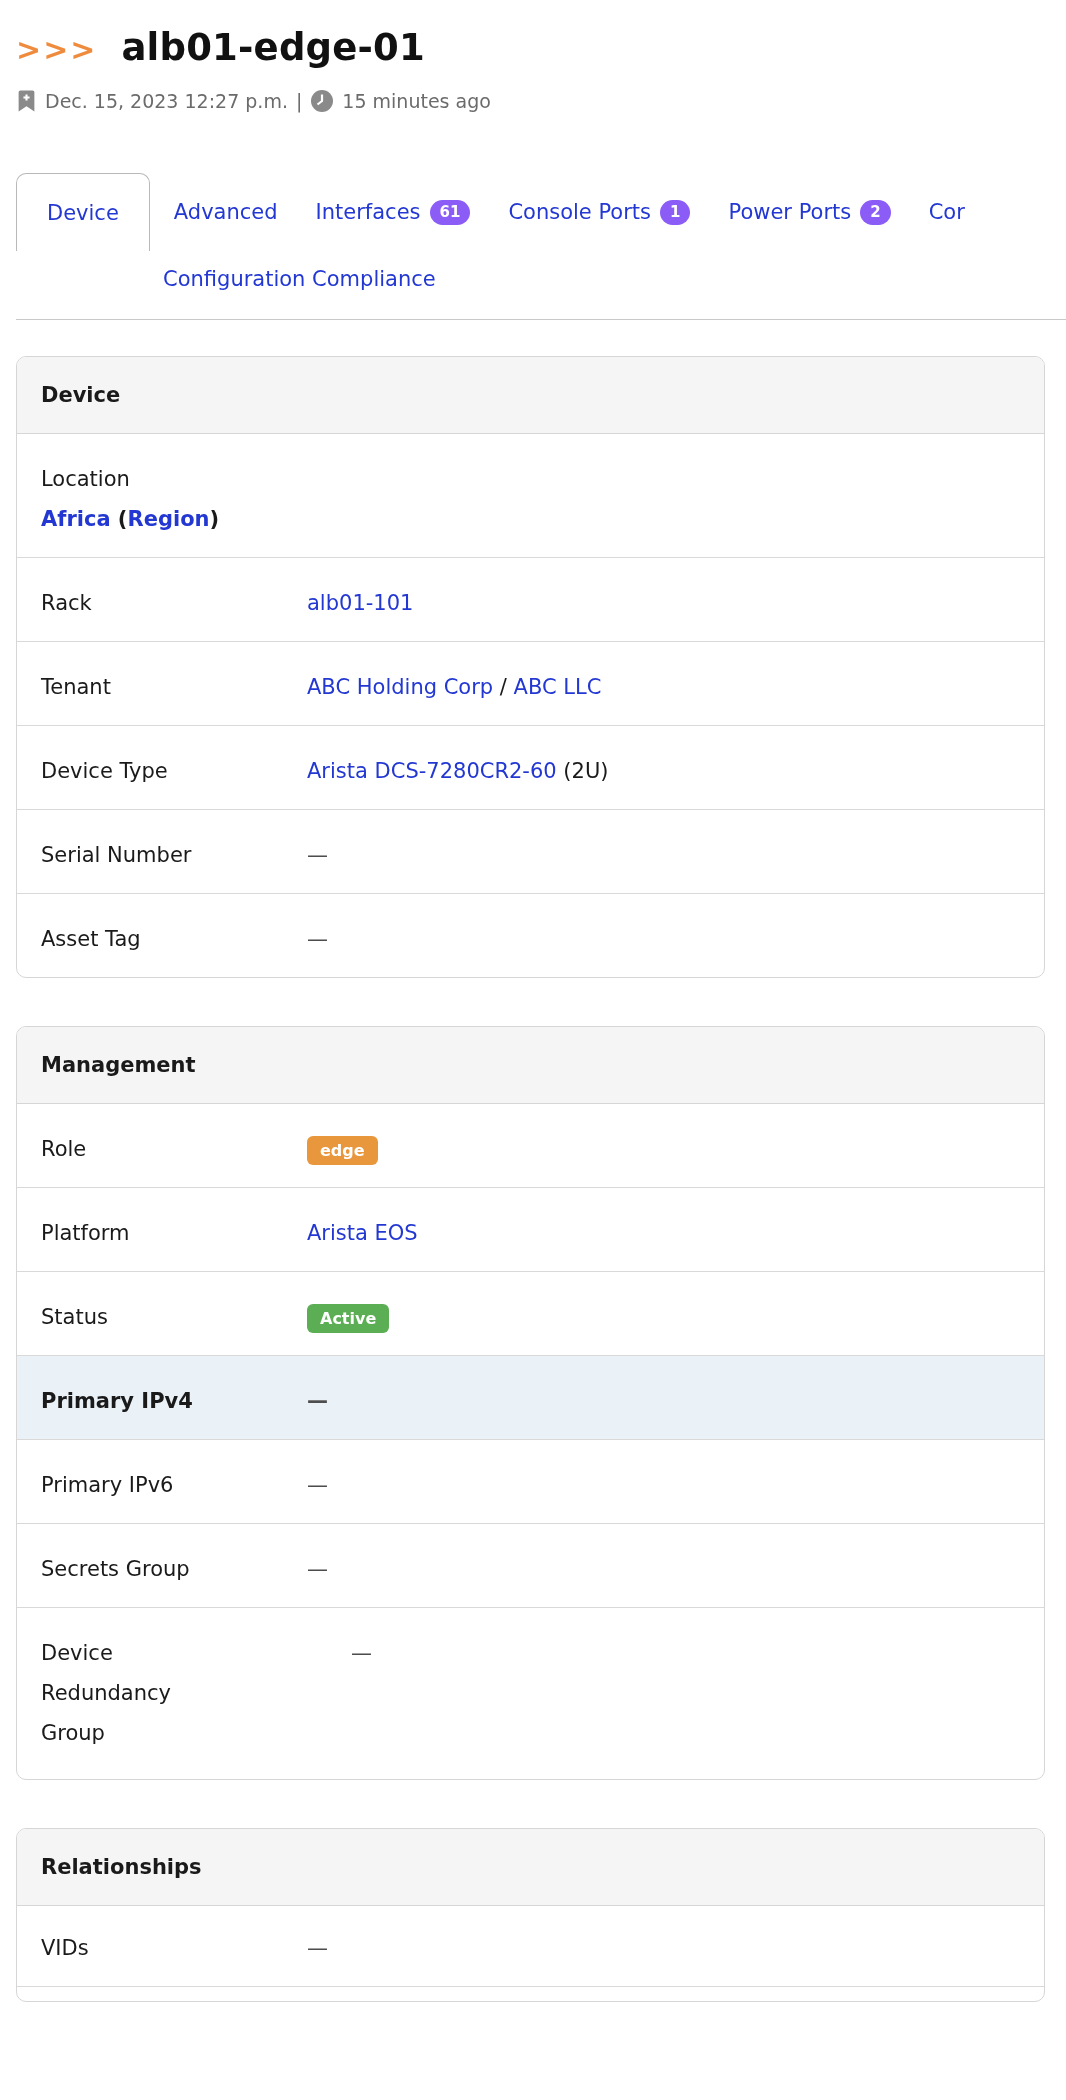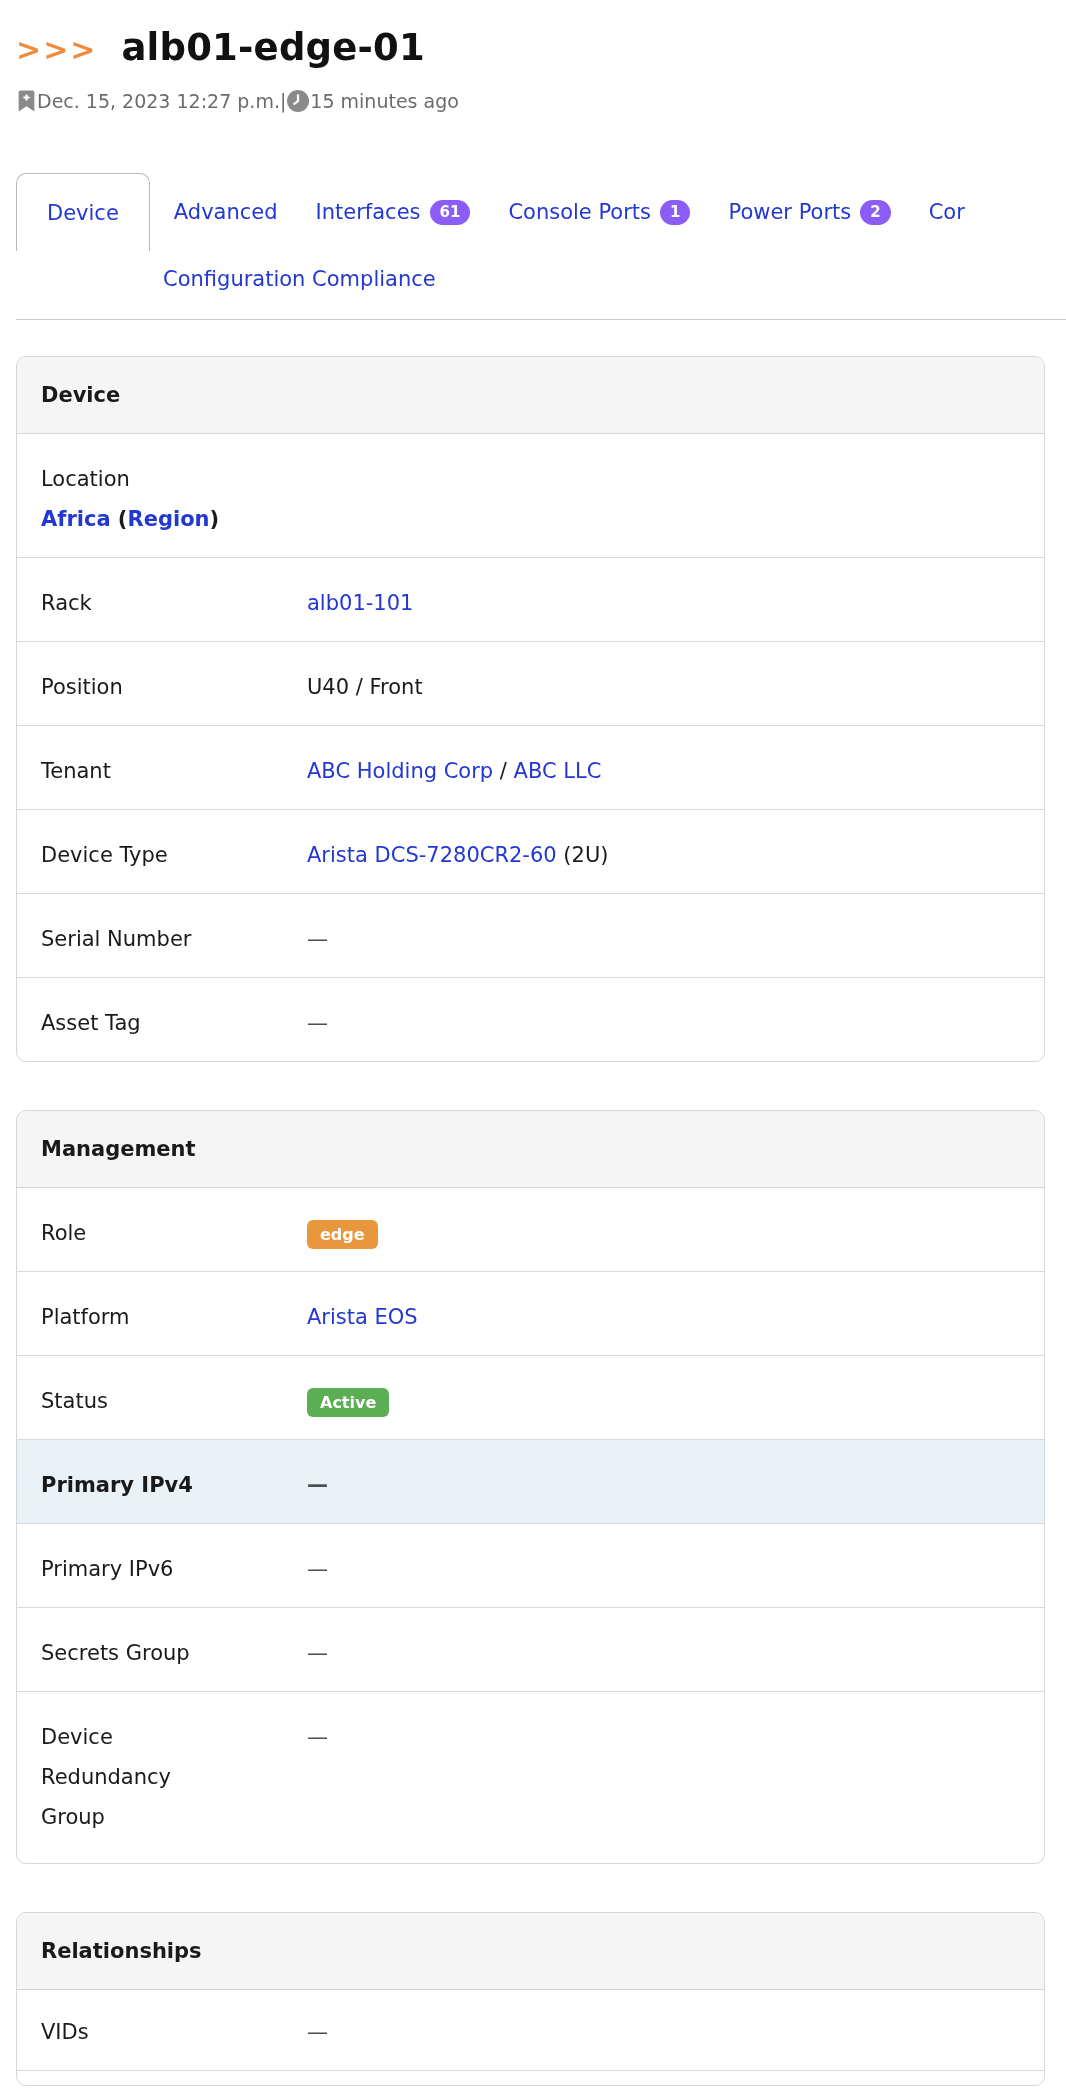--- a/index.html
+++ b/index.html
@@ -5,21 +5,21 @@
   html,body{margin:0;padding:0;background:#fff;}
   body{
     width:1066px;height:2100px;overflow:hidden;
     font-family:"DejaVu Sans","Liberation Sans",sans-serif;
     color:#1a1a1a;
   }
   
   .hdr{margin:26px 0 0 16px;display:flex;align-items:baseline;}
   .logo{color:#ef8b3d;font-weight:700;font-size:30px;letter-spacing:2px;margin-right:24px;}
   .title{font-size:37px;font-weight:700;color:#111;margin:0;letter-spacing:.2px;text-align:right;}
-  .meta{margin:20px 0 8px 16px;display:flex;align-items:center;color:#6b6b6b;font-size:19px;}
+  .meta{margin:20px 0 8px 16px;display:flex;align-items:center;gap:8px;color:#6b6b6b;font-size:19px;}
   .meta svg{display:block;}
   
   .tabs{margin:60px 0 0 16px;overflow:hidden;white-space:nowrap;}
   .tabrow1{display:flex;align-items:center;height:78px;}
   .tab{color:#2338d2;font-size:21px;text-decoration:none;margin-right:38px;display:inline-flex;align-items:center;cursor:pointer;}
   .tab.active{
     border:1px solid #b9b9b9;border-bottom:none;border-radius:10px 10px 0 0;
     height:78px;padding:0 30px;margin-right:24px;background:#fff;box-sizing:border-box;
   }
   .pill{
@@ -34,21 +34,21 @@
     margin:0 21px 48px 16px;border:1px solid #d6d6d6;border-radius:10px;
     overflow:hidden;background:#fff;
   }
   .panel-header{
     background:#f5f5f5;border-bottom:1px solid #d6d6d6;
     padding:26px 24px;font-size:21px;font-weight:700;color:#1a1a1a;
   }
   .row{display:flex;align-items:flex-start;padding:25px 24px 18px 24px;min-height:83px;box-sizing:border-box;}
   .row + .row{border-top:1px solid #d9d9d9;}
   .row.tall{min-height:113px;flex-direction:column;}
-  .row.xtall{min-height:172px;}
+  .row.xtall{min-height:172px;gap:44px;}
   .row.short{min-height:76px;padding-top:22px;}
   .row.highlight{background:#eaf1f7;font-weight:bold;}
   .row .label{width:174px;min-width:174px;margin-right:92px;font-size:21px;line-height:40px;color:#1a1a1a;}
   .row .value{font-size:21px;line-height:40px;}
   .value a{color:#2338d2;text-decoration:none;cursor:pointer;}
   .value .plain{color:#1a1a1a;}
   .value .dash{color:#4d4d4d;}
   .value .b{font-weight:700;}
   .badge{
     display:inline-block;color:#fff;font-size:16px;font-weight:700;
@@ -117,24 +117,20 @@
       <div class="panel-header">Device</div>
       <div class="row tall">
         <div class="label">Location</div>
         <div class="value"><a class="b">Africa</a><span class="plain b"> (</span><a class="b">Region</a><span class="plain b">)</span></div>
       </div>
       <div class="row">
         <div class="label">Rack</div>
         <div class="value"><a>alb01-101</a></div>
       </div>
       <div class="row">
-        <div class="label">Position</div>
-        <div class="value"><span class="plain">U40 / Front</span></div>
-      </div>
-      <div class="row">
         <div class="label">Tenant</div>
         <div class="value"><a>ABC Holding Corp</a><span class="plain"> / </span><a>ABC LLC</a></div>
       </div>
       <div class="row">
         <div class="label">Device Type</div>
         <div class="value"><a>Arista DCS-7280CR2-60</a><span class="plain"> (2U)</span></div>
       </div>
       <div class="row">
         <div class="label">Serial Number</div>
         <div class="value"><span class="dash">—</span></div>

